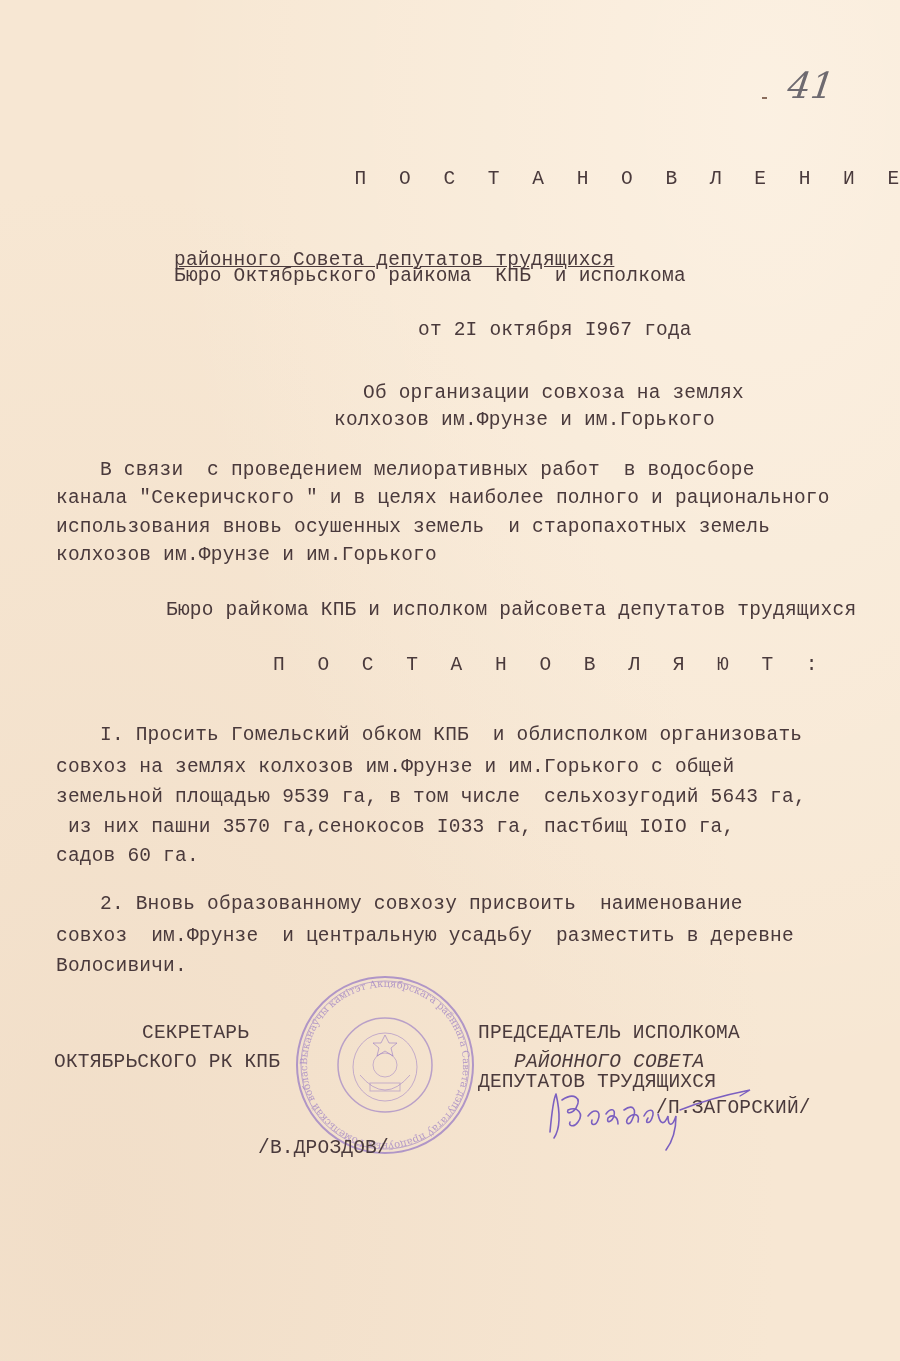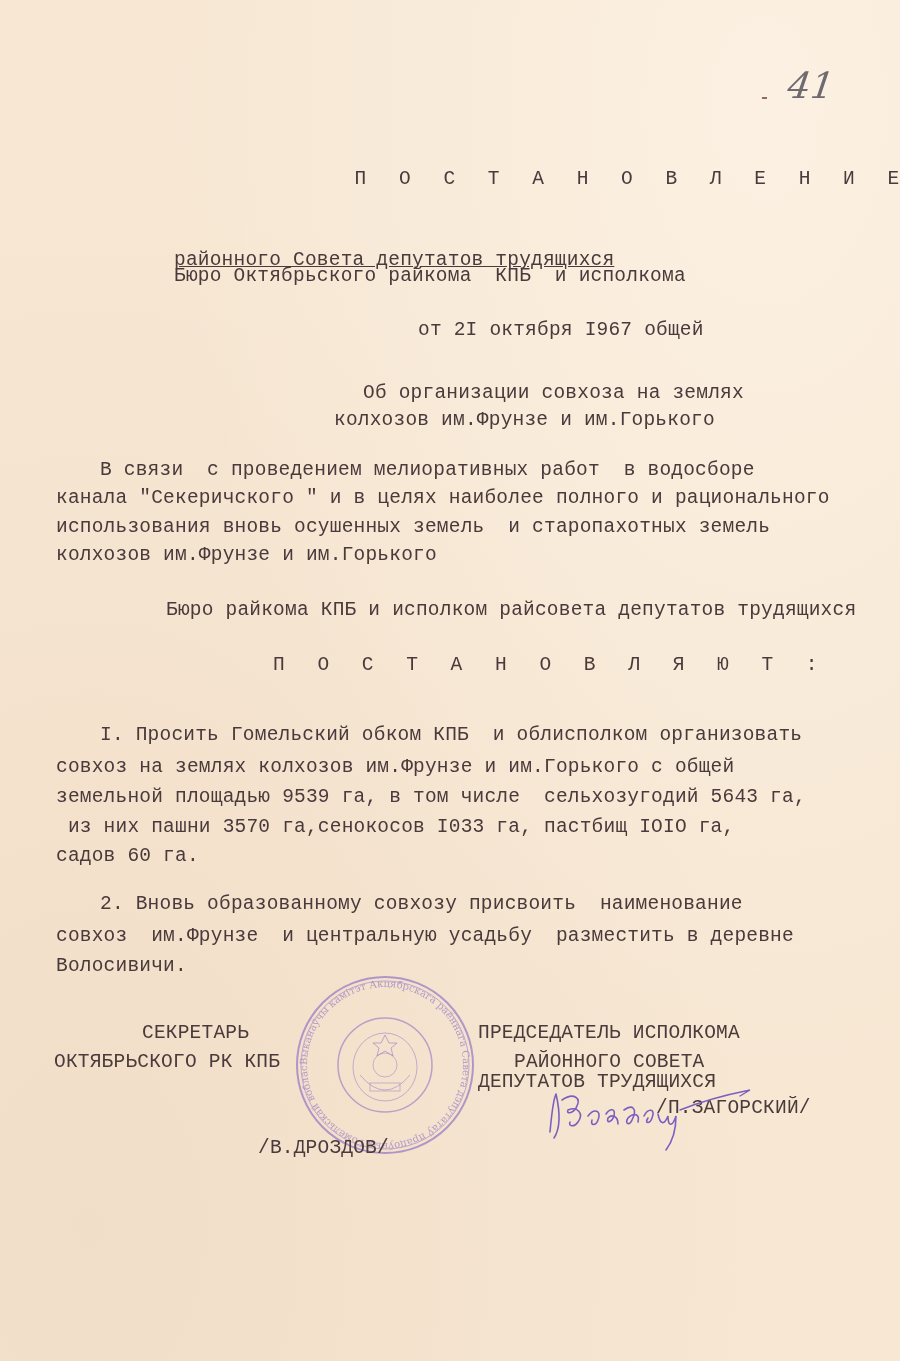--- a/index.html
+++ b/index.html
@@ -36,21 +36,21 @@
   <div class="dash"></div>
   <div class="page-num">41</div>
 
   <div class="t" style="left:307px; top:146px;">
     <span class="spaced">П О С Т А Н О В Л Е Н И Е</span>
   </div>
 
   <div class="t" style="left:174px; top:229px;margin-top:36px;">Бюро Октябрьского райкома  КПБ  и исполкома</div>
   <div class="t" style="left:174px; top:249px;text-decoration:underline;">районного Совета депутатов трудящихся</div>
 
-  <div class="t" style="left:418px; top:319px;">от 2I октября I967 общей</div>
+  <div class="t" style="left:418px; top:319px;">от 2I октября I967 года</div>
 
   <div class="t" style="left:334px; top:382px;margin-left:29px;">Об организации совхоза на землях</div>
   <div class="t" style="left:334px; top:409px;">колхозов им.Фрунзе и им.Горького</div>
 
   <div>
     <div class="t" style="left:100px; top:459px;">В связи  с проведением мелиоративных работ  в водосборе</div>
     <div class="t" style="left:56px; top:487px;">канала "Секеричского " и в целях наиболее полного и рационального</div>
     <div class="t" style="left:56px; top:516px;text-align:right;">использования вновь осушенных земель  и старопахотных земель</div>
     <div class="t" style="left:56px; top:544px;">колхозов им.Фрунзе и им.Горького</div>
   </div>
@@ -91,21 +91,21 @@
   </svg>
 
   <div>
     <div class="t" style="left:142px; top:1022px;">СЕКРЕТАРЬ</div>
     <div class="t" style="left:54px; top:1051px;">ОКТЯБРЬСКОГО РК КПБ</div>
     <div class="t" style="left:258px; top:1137px;">/В.ДРОЗДОВ/</div>
   </div>
 
   <div>
     <div class="t" style="left:478px; top:1022px;">ПРЕДСЕДАТЕЛЬ ИСПОЛКОМА</div>
-    <div class="t" style="left:514px; top:1051px;">РАЙОННОГО СОВЕТА</div>
+    <div class="t" style="left:514px; top:1051px;font-style:italic;">РАЙОННОГО СОВЕТА</div>
     <div class="t" style="left:478px; top:1071px;">ДЕПУТАТОВ ТРУДЯЩИХСЯ</div>
     <div class="t" style="left:656px; top:1097px;">/П.ЗАГОРСКИЙ/</div>
   </div>
 
   <svg class="signature" viewBox="0 0 220 80">
     <path d="M10 52 C 12 30, 14 18, 16 14 M 16 14 C 22 40, 18 52, 14 58
              M 22 20 C 34 12, 42 18, 36 28 C 32 34, 26 34, 28 30 C 38 26, 44 34, 38 42 C 34 48, 28 46, 30 42
              M 48 36 C 54 28, 62 30, 58 40 C 56 46, 50 46, 52 40
              M 66 34 C 70 28, 76 28, 74 36 C 72 42, 66 44, 68 38 C 72 34, 78 36, 78 44
              M 84 30 C 92 24, 98 28, 92 40 C 90 46, 84 44, 88 38 C 94 32, 100 34, 98 42

